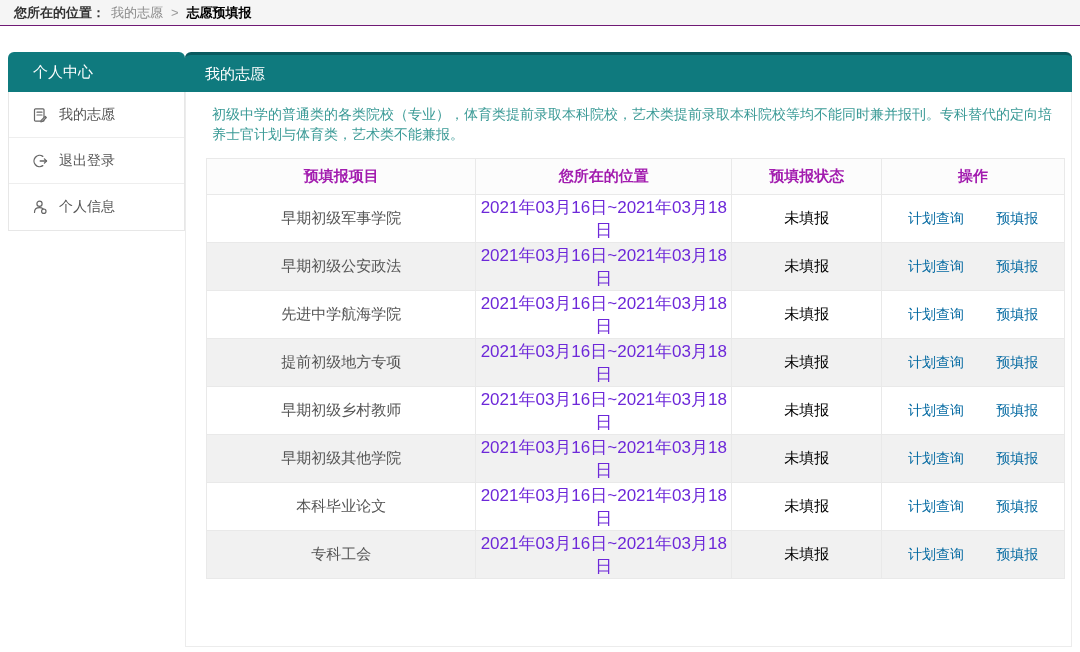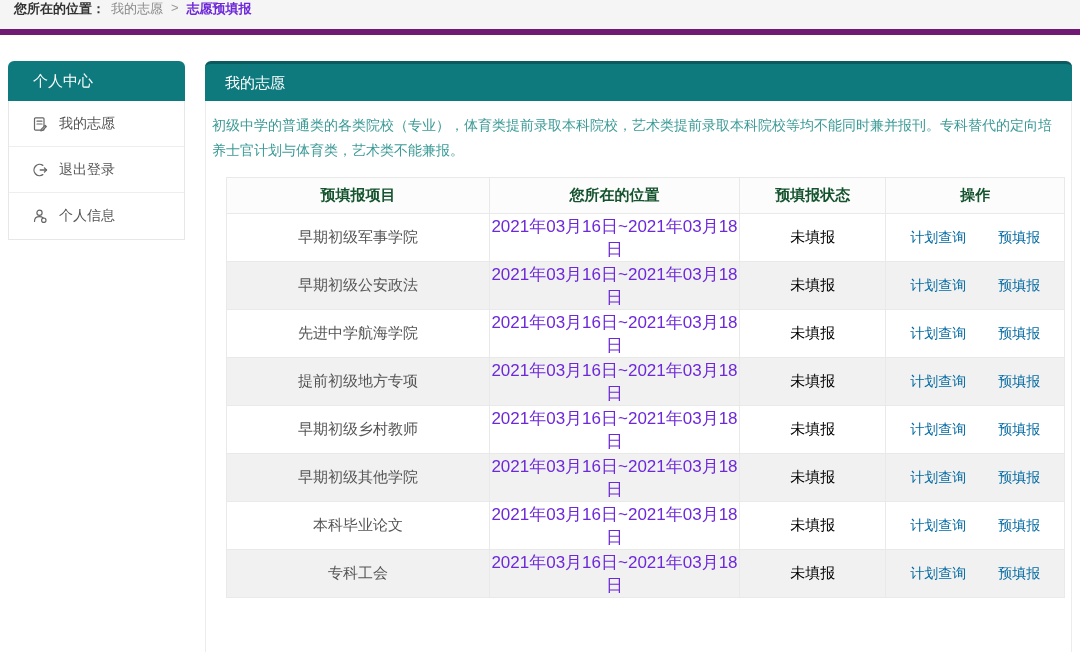--- a/index.html
+++ b/index.html
@@ -5,40 +5,39 @@
   * { box-sizing: border-box; margin: 0; padding: 0; }
   html, body { width: 1080px; height: 652px; overflow: hidden; }
   body {
     background: #ffffff;
     font-family: "Liberation Sans", sans-serif;
     color: #555;
   }
 
   
   .breadcrumb-bar {
-    height: 35px;
+    height: 26px;
     background: #f5f5f5;
-    border-bottom: 6px solid #701a75;
+    border-bottom: 1px solid #701a75;
     display: flex;
-    align-items: flex-start;
+    align-items: center;
     padding: 0 14px;
     font-size: 13px;
     color: #8a8a8a;
   }
   .crumb-prefix { color: #333; font-weight: bold; margin-right: 4px; }
   .crumb-parent { color: #8a8a8a; margin: 0 8px 0 2px; cursor: pointer; }
   .crumb-sep { color: #999; margin-right: 8px; }
-  .crumb-current { color: #6d28d9; font-weight: bold; }
+  .crumb-current { color: #000000; font-weight: bold; }
 
   
   .layout {
     display: flex;
     align-items: flex-start;
     margin: 26px 8px 0 8px;
-    gap: 20px;
   }
 
   
   .sidebar { width: 177px; flex: none; }
   .sidebar-header {
     background: #0f7a7e;
     height: 40px;
     line-height: 40px;
     color: #fff;
     font-size: 15px;
@@ -81,42 +80,43 @@
   .main-body {
     background: #fff;
     border: 1px solid #ececec;
     border-top: none;
     padding: 12px 3px 6px 6px;
     height: 555px;
   }
   .notice {
     color: #3a9a96;
     font-size: 14px;
-    line-height: 25px;
+    line-height: 20px;
     padding-right: 8px;
+    margin-left: 20px;
   }
 
   
   .prefill-table {
     border-collapse: collapse;
     table-layout: fixed;
     width: calc(100% - 17px);
     margin: 14px 0 0 14px;
   }
   .prefill-table th, .prefill-table td {
     border: 1px solid #e9e9e9;
     text-align: center;
     vertical-align: middle;
   }
   .prefill-table th {
     height: 36px;
     background: #fcfcfc;
     font-size: 15px;
     font-weight: bold;
-    color: #14532d;
+    color: #a21caf;
   }
   .prefill-table td { height: 48px; font-size: 15px; color: #555; }
   .prefill-table tbody tr:nth-child(even) { background: #f1f1f1; }
   td.time { font-size: 17px; color: #6d28d9; }
   td.status { color: #000000; }
   .action-link {
     color: #0369a1;
     font-size: 14px;
     text-decoration: none;
     cursor: pointer;

